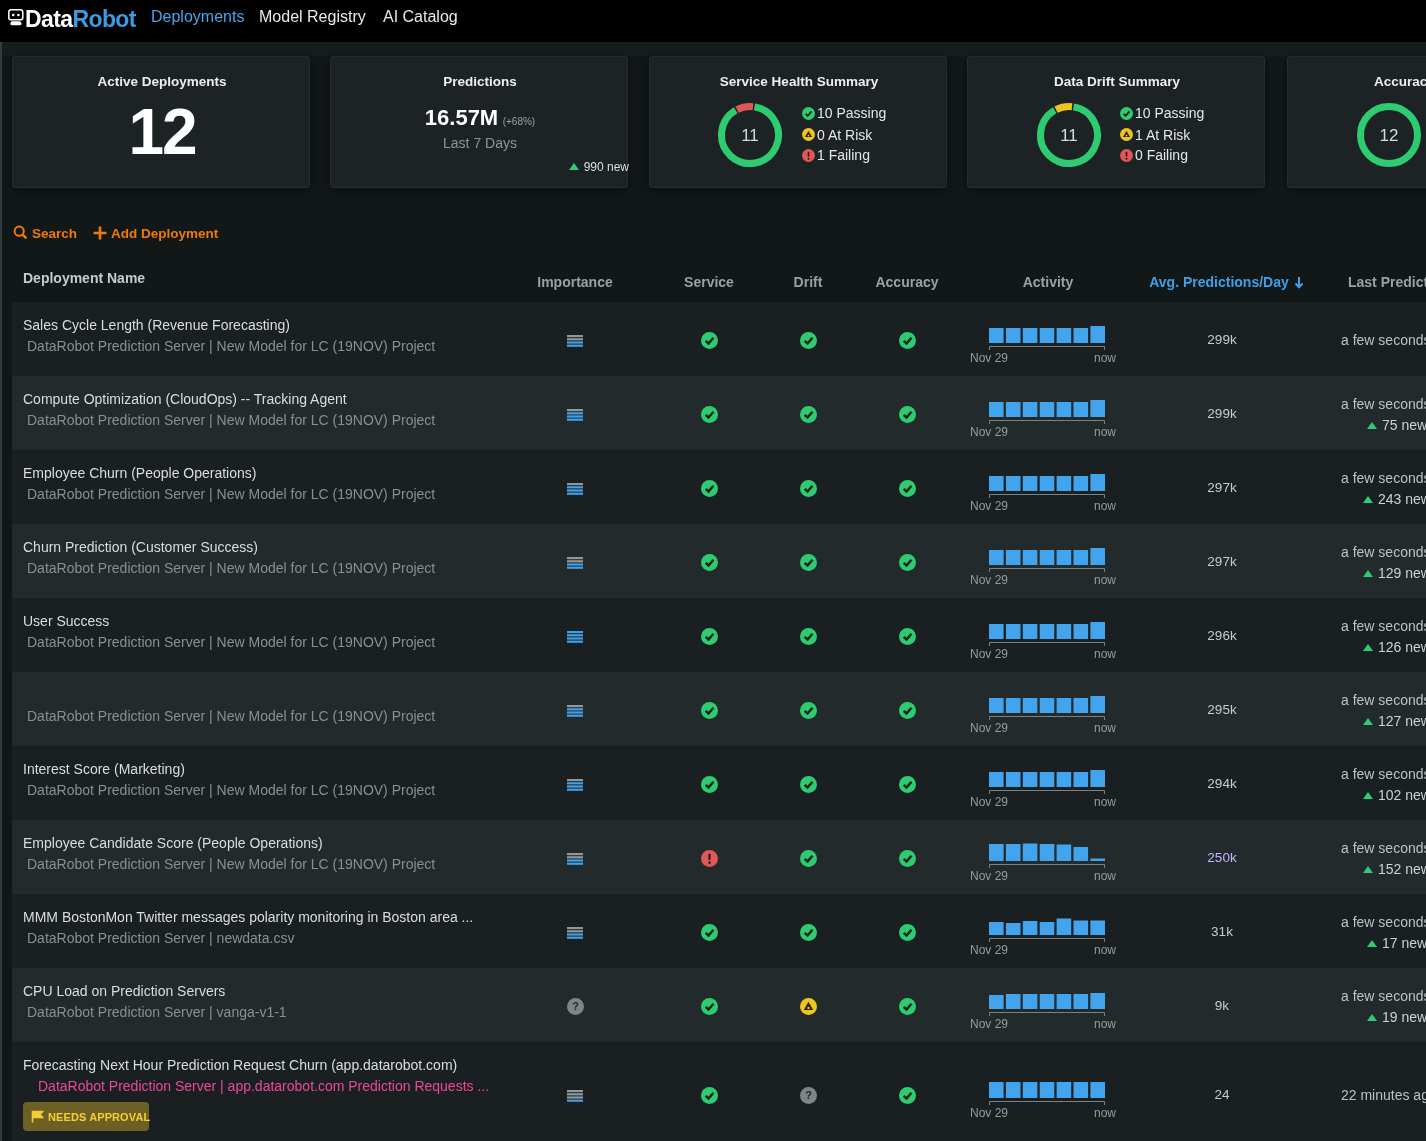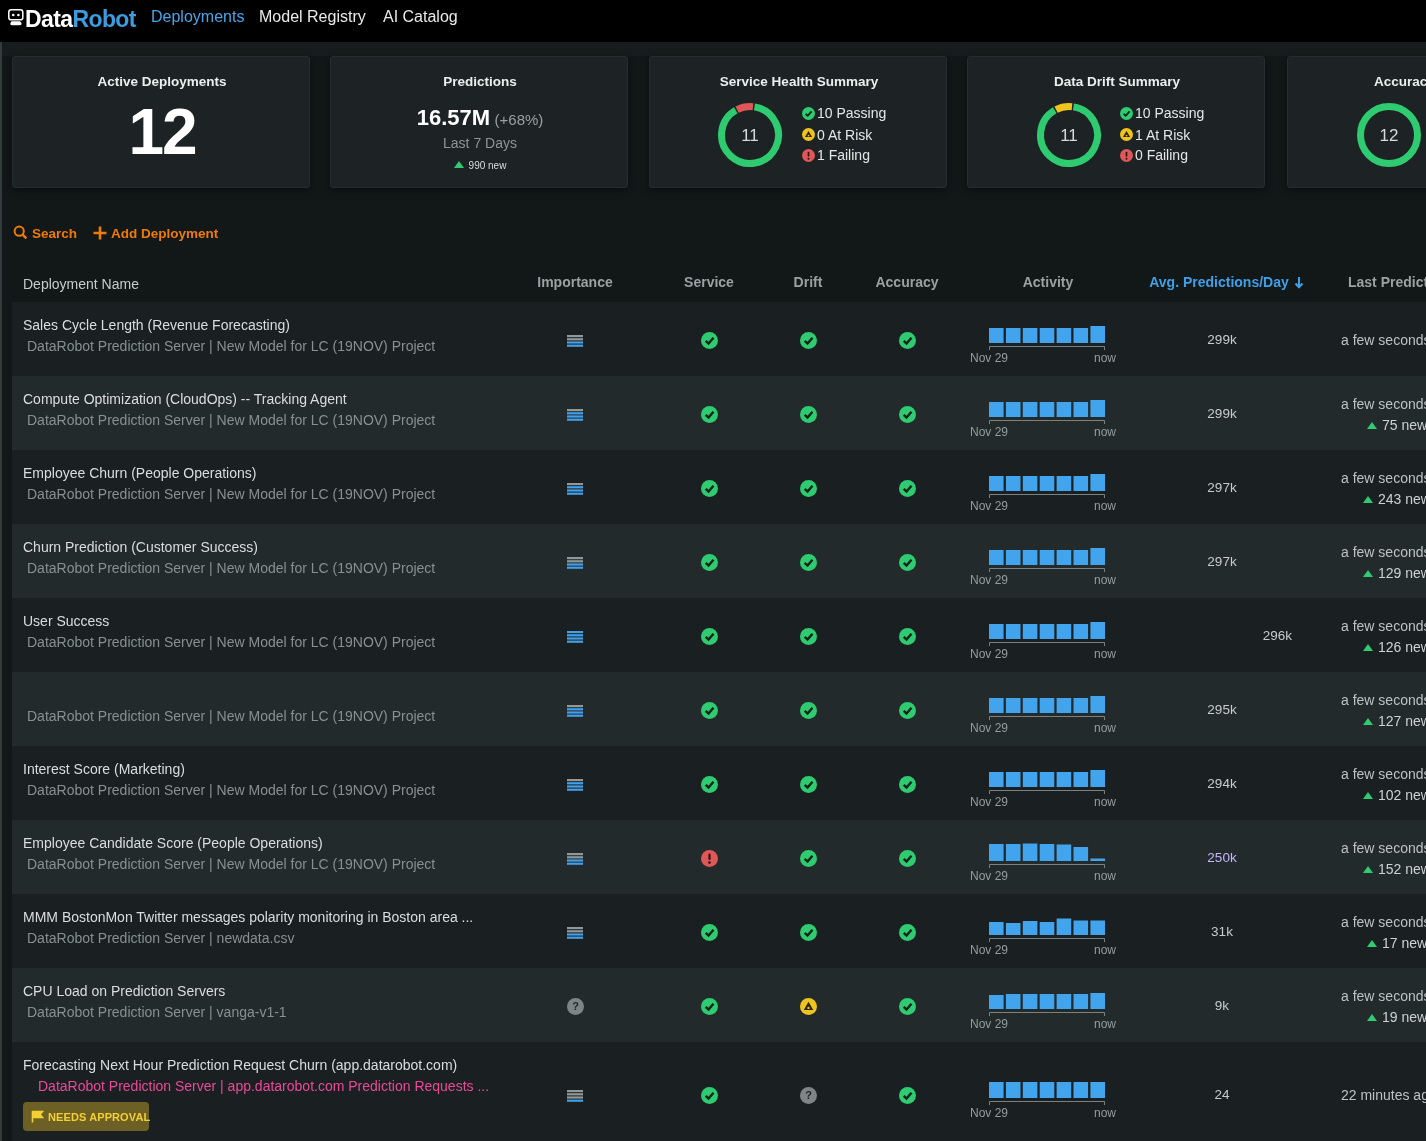--- a/index.html
+++ b/index.html
@@ -22,23 +22,23 @@
   <div style="position:absolute;left:383px;top:7.5px;font-size:16px;color:#e8eaea">AI Catalog</div>
 </div>
 <div style="position:absolute;left:0;top:42px;width:1426px;height:14px;background:#171c1d"></div>
 <div style="position:absolute;left:0;top:42px;width:2px;height:1099px;background:#333c3d"></div>
 <div class="card" style="left:12px">
   <div class="ctitle">Active Deployments</div>
   <div style="position:absolute;left:0;top:43px;width:298px;text-align:center;font-size:64px;line-height:64px;font-weight:bold;color:#fff;letter-spacing:-2px">12</div>
 </div>
 <div class="card" style="left:330px">
   <div class="ctitle">Predictions</div>
-  <div style="position:absolute;left:0;top:48px;width:298px;text-align:center"><span style="font-size:22px;font-weight:bold;color:#fff">16.57M</span> <span style="font-size:15px;color:#98a0a0">(+68%)</span></div>
+  <div style="position:absolute;left:0;top:48px;width:298px;text-align:center"><span style="font-size:22px;font-weight:bold;color:#fff">16.57M</span> <span style="font-size:10px;color:#98a0a0">(+68%)</span></div>
   <div style="position:absolute;left:0;top:78px;width:298px;text-align:center;font-size:14px;color:#8d9595">Last 7 Days</div>
-  <div style="position:absolute;left:0;top:103px;width:298px;text-align:center;font-size:10px;color:#d9dede"><span style="display:inline-block;width:0;height:0;border-left:5px solid transparent;border-right:5px solid transparent;border-bottom:7px solid #2ecb70;margin-right:5px;position:relative;top:-1px"></span>990 new</div>
+  <div style="position:absolute;left:0;top:103px;width:298px;text-align:right;font-size:12px;color:#d9dede"><span style="display:inline-block;width:0;height:0;border-left:5px solid transparent;border-right:5px solid transparent;border-bottom:7px solid #2ecb70;margin-right:5px;position:relative;top:-1px"></span>990 new</div>
 </div>
 <div class="card" style="left:649px">
   <div class="ctitle">Service Health Summary</div>
   <div style="position:absolute;left:64px;top:42px;line-height:0"><svg width="72" height="72" viewBox="0 0 72 72">
         <path d="M 40.46 7.85 A 28.5 28.5 0 1 1 21.75 11.32" fill="none" stroke="#2ecb70" stroke-width="7"></path>
         <path d="M 23.06 10.61 A 28.5 28.5 0 0 1 38.98 7.66" fill="none" stroke="#e05757" stroke-width="7"></path>
         <text x="36" y="42" font-family="Liberation Sans, sans-serif" font-size="17" fill="#d6dada" text-anchor="middle">11</text>
       </svg></div>
   <div style="position:absolute;left:151.5px;top:49.5px;line-height:0"><svg width="13" height="13" viewBox="0 0 17 17">
         <circle cx="8.5" cy="8.5" r="8.5" fill="#2ecb70"></circle>
@@ -93,21 +93,21 @@
 </div>
 <svg width="15" height="15" viewBox="0 0 15 15" style="position:absolute;left:13px;top:225px">
 <circle cx="6.2" cy="6.2" r="4.6" fill="none" stroke="#ef7a06" stroke-width="2"></circle>
 <path d="M9.6 9.6 L13.4 13.4" stroke="#ef7a06" stroke-width="2.4"></path>
 </svg>
 <div style="position:absolute;left:32px;top:225.5px;font-size:13.5px;font-weight:bold;color:#ef7a06">Search</div>
 <svg width="14" height="14" viewBox="0 0 14 14" style="position:absolute;left:93px;top:226px">
 <path d="M7 0.5 V13.5 M0.5 7 H13.5" stroke="#ef7a06" stroke-width="2.6"></path>
 </svg>
 <div style="position:absolute;left:111px;top:225.5px;font-size:13.5px;font-weight:bold;color:#ef7a06">Add Deployment</div>
-<div style="position:absolute;left:23px;top:276px;font-size:14px;font-weight:normal;color:#c6cbcb">Deployment Name</div>
+<div style="position:absolute;left:23px;top:270px;font-size:14px;font-weight:bold;color:#c6cbcb">Deployment Name</div>
 <div class="hcol" style="left:510px">Importance</div>
 <div class="hcol" style="left:644px">Service</div>
 <div class="hcol" style="left:743px">Drift</div>
 <div class="hcol" style="left:842px">Accuracy</div>
 <div class="hcol" style="left:983px">Activity</div>
 <div style="position:absolute;left:1105px;top:274px;width:240px;text-align:center;font-size:14px;font-weight:bold;color:#3fa0e8;white-space:nowrap">Avg. Predictions/Day<svg width="12" height="13" viewBox="0 0 12 13" style="position:relative;top:2px;left:4px">
       <path d="M6 1 V11 M2.5 7.5 L6 11.2 L9.5 7.5" stroke="#3fa0e8" stroke-width="2" fill="none"></path>
     </svg></div>
 <div style="position:absolute;left:1348px;top:274px;font-size:14px;font-weight:bold;color:#99a1a1;white-space:nowrap">Last Prediction</div>
 <div style="position:absolute;left:12px;top:302px;width:1588px;height:74px;background:#1a2021">
@@ -283,21 +283,21 @@
       <rect x="16.9" y="30.0" width="14.6" height="15.0" fill="#41a4ec"></rect>
       <rect x="33.8" y="30.0" width="14.6" height="15.0" fill="#41a4ec"></rect>
       <rect x="50.7" y="30.0" width="14.6" height="15.0" fill="#41a4ec"></rect>
       <rect x="67.6" y="30.0" width="14.6" height="15.0" fill="#41a4ec"></rect>
       <rect x="84.5" y="30.0" width="14.6" height="15.0" fill="#41a4ec"></rect>
       <rect x="101.4" y="28.0" width="14.6" height="17.0" fill="#41a4ec"></rect>
       <path d="M0.5 52.5 V48.5 H115.5 V52.5" stroke="#79827f" stroke-width="1" fill="none"></path>
     </svg>
     <div style="position:absolute;left:937px;top:49.0px;width:80px;text-align:center;font-size:12px;color:#949c9c">Nov 29</div>
     <div style="position:absolute;left:1053px;top:49.0px;width:80px;text-align:center;font-size:12px;color:#949c9c">now</div>
-    <div style="position:absolute;left:1140px;top:29.5px;width:140px;text-align:right;font-size:13.5px;color:#c6cbcb">296k</div>
+    <div style="position:absolute;left:1140px;top:29.5px;width:140px;text-align:center;font-size:13.5px;color:#c6cbcb">296k</div>
     <div style="position:absolute;left:1329px;top:19.5px;font-size:14px;color:#bcc2c2;white-space:nowrap">a few seconds ago</div>
     <div style="position:absolute;left:1325px;top:41px;width:120px;text-align:center;font-size:14px;color:#ccd2d2;white-space:nowrap"><span style="display:inline-block;width:0;height:0;border-left:5px solid transparent;border-right:5px solid transparent;border-bottom:7px solid #2ecb70;margin-right:5px;position:relative;top:-1px"></span>126 new</div>
   </div>
 <div style="position:absolute;left:12px;top:672px;width:1588px;height:74px;background:#232a2b">
     <div style="position:absolute;left:15px;top:36px;width:515px;font-size:14px;color:#879091;white-space:nowrap;overflow:hidden;text-overflow:ellipsis;line-height:17px">DataRobot Prediction Server | New Model for LC (19NOV) Project</div>
     <div style="position:absolute;left:554.5px;top:32.5px;line-height:0"><svg width="16.5" height="12" viewBox="0 0 16.5 12">
         <rect x="0" y="0.0" width="16.5" height="2.2" fill="#8f989a"></rect>
         <rect x="0" y="3.2" width="16.5" height="2.2" fill="#41a0e8"></rect>
         <rect x="0" y="6.4" width="16.5" height="2.2" fill="#41a0e8"></rect>
         <rect x="0" y="9.6" width="16.5" height="2.2" fill="#41a0e8"></rect>

